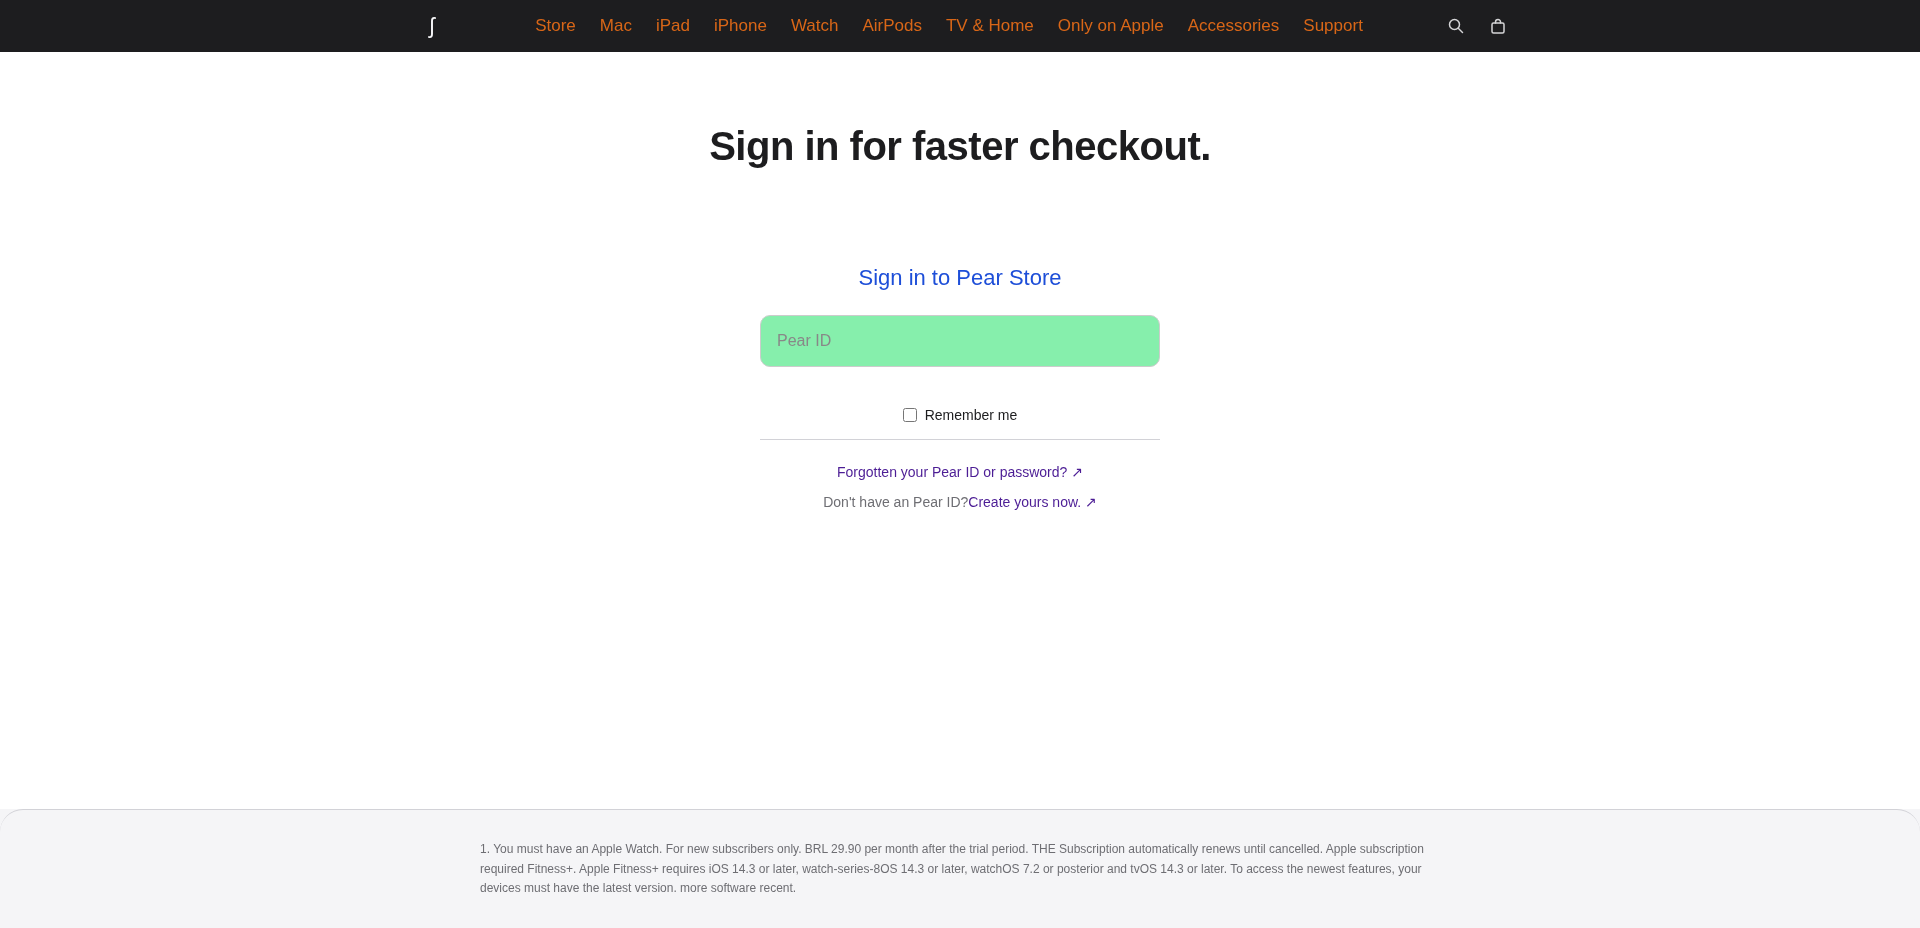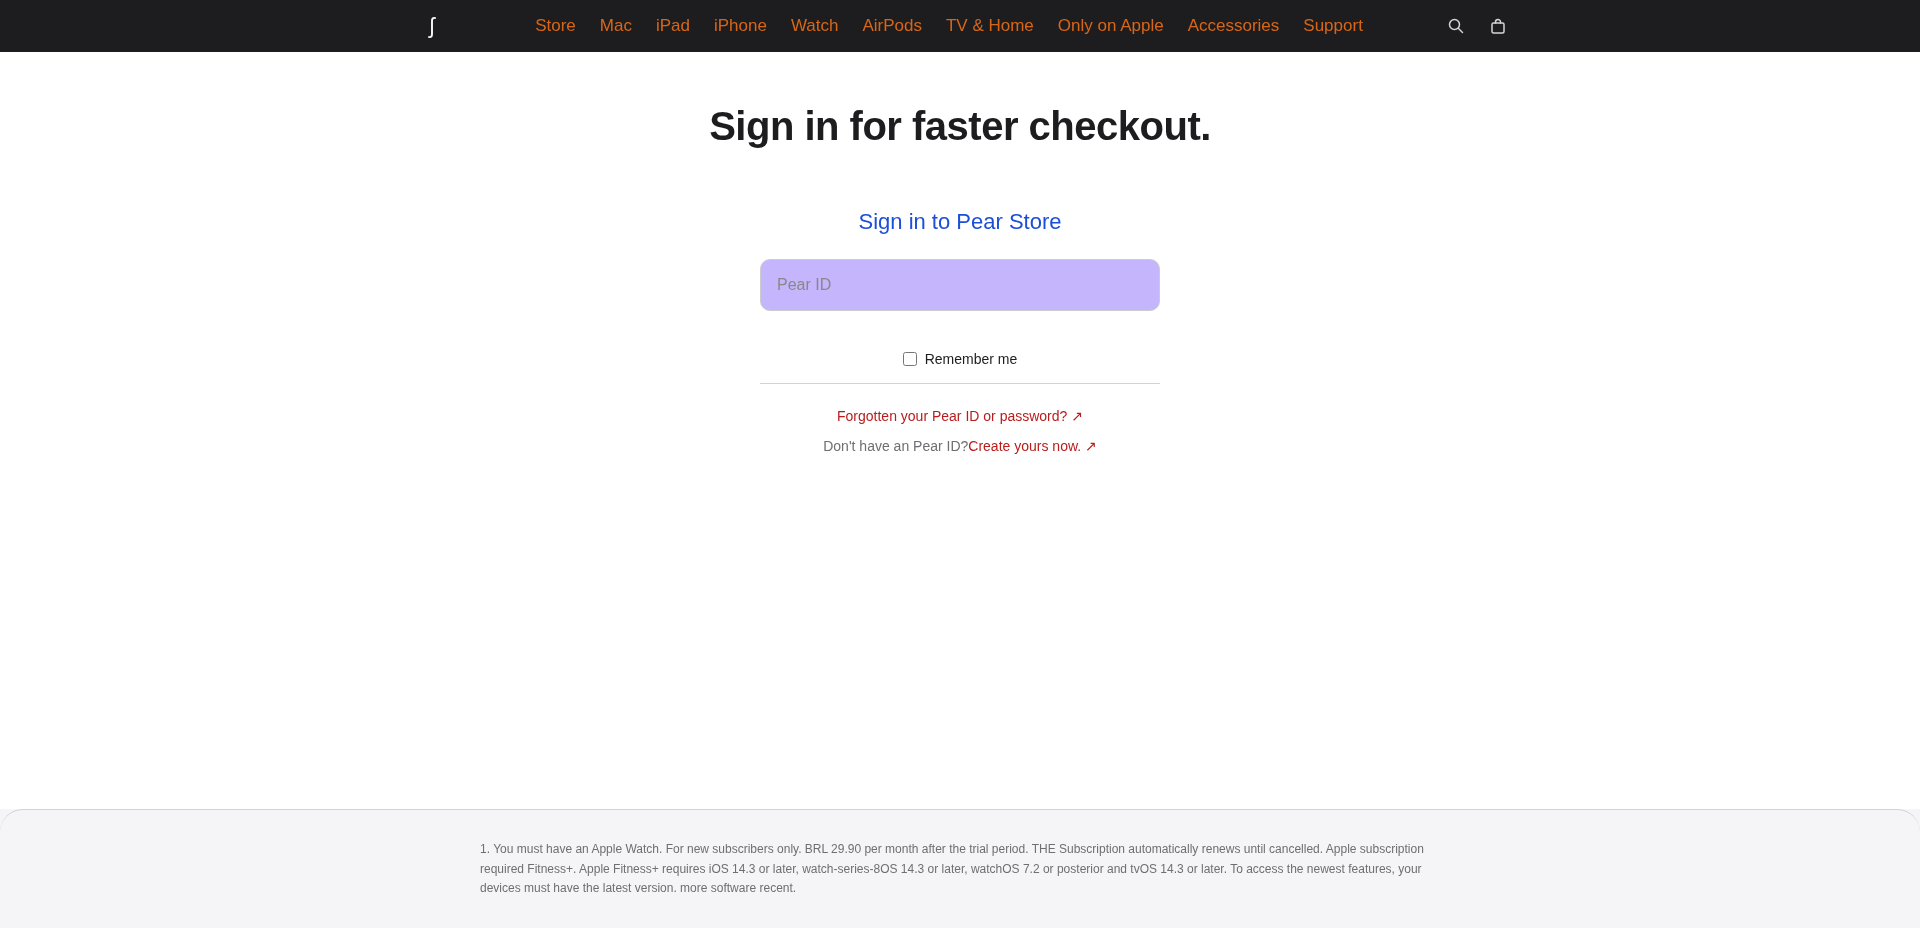--- a/index.html
+++ b/index.html
@@ -82,21 +82,22 @@
       padding: 0 4px;
     }
 
     
     .main-content {
       flex: 1;
       background: #fff;
       display: flex;
       flex-direction: column;
       align-items: center;
-      padding-top: 52px;
+      padding-top: 72px;
+      gap: 36px;
     }
 
     .page-heading {
       font-size: 40px;
       font-weight: 700;
       color: #1d1d1f;
       text-align: center;
       margin-bottom: 60px;
       letter-spacing: -0.5px;
     }
@@ -119,21 +120,21 @@
 
     .pear-id-input {
       width: 100%;
       height: 52px;
       border: 1.5px solid #ccc;
       border-radius: 10px;
       padding: 0 16px;
       font-size: 16px;
       color: #1d1d1f;
       outline: none;
-      background: #c4b5fd;
+      background: #86efac;
     }
 
     .pear-id-input::placeholder {
       color: #888;
     }
 
     .spacer {
       height: 40px;
     }
 
@@ -164,21 +165,21 @@
     }
 
     .link-section {
       display: flex;
       flex-direction: column;
       align-items: center;
       gap: 14px;
     }
 
     .blue-link {
-      color: #b91c1c;
+      color: #4c1d95;
       text-decoration: none;
       font-size: 14px;
     }
 
     .plain-text {
       font-size: 14px;
       color: #6e6e73;
     }
 
     

